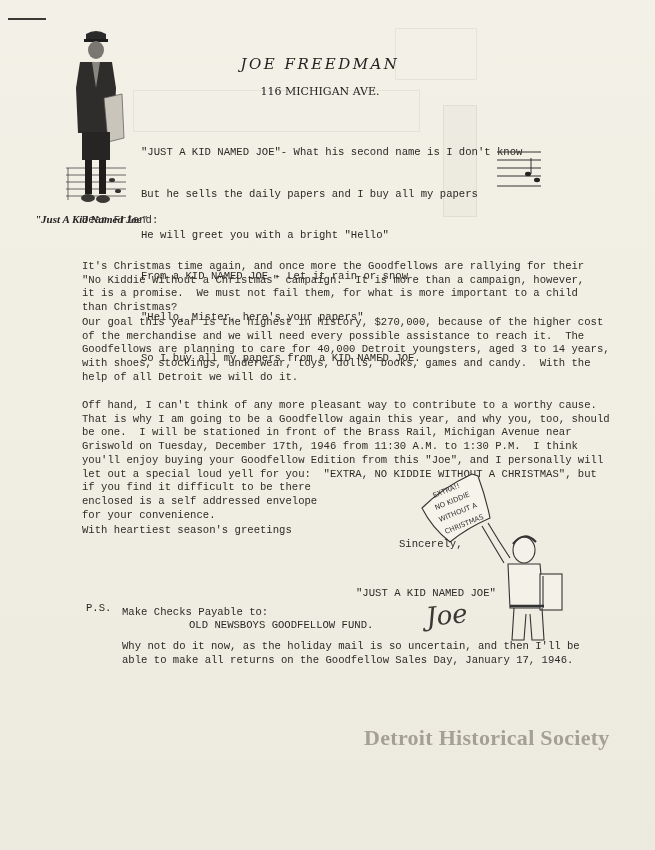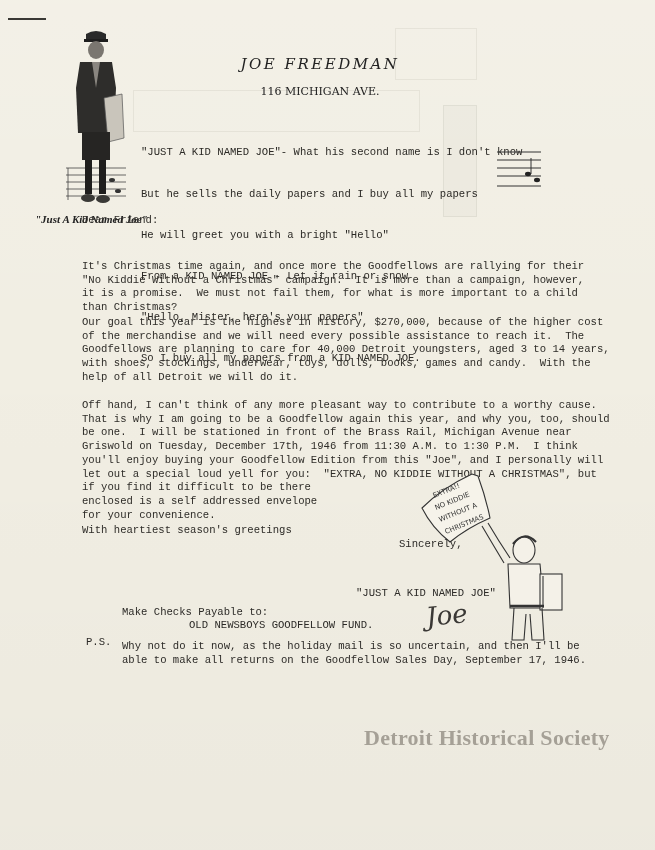--- a/index.html
+++ b/index.html
@@ -48,21 +48,21 @@
     position: absolute; left: 82px; width: 560px;
     font-size: 10.6px; line-height: 13.7px; color: #2e2c28; white-space: pre;
   }
   .salutation { top: 214px; }
   .p1 { top: 260px; }
   .p2 { top: 316px; }
   .p3 { top: 399px; }
   .greetings { top: 524px; }
   .sincerely { position: absolute; left: 399px; top: 538px; font-size: 10.6px; }
   .signed-as { position: absolute; left: 356px; top: 587px; font-size: 10.6px; }
-  .ps-label { position: absolute; left: 86px; top: 636px; font-size: 10.6px; }
+  .ps-label { position: absolute; left: 86px; top: 602px; font-size: 10.6px; }
   .ps-line1 { position: absolute; left: 122px; top: 606px; font-size: 10.6px; }
   .ps-line2 { position: absolute; left: 141px; top: 619px; font-size: 10.6px; padding-left: 48px; }
   .closing { position: absolute; left: 122px; top: 640px; font-size: 10.6px; line-height: 13.7px; white-space: pre; }
   .signature {
     position: absolute; left: 426px; top: 600px;
     font-family: "DejaVu Serif", serif; font-style: italic; font-size: 26px; color: #3a3835;
     transform: rotate(-6deg);
   }
   .cartoon { position: absolute; left: 412px; top: 468px; width: 160px; height: 180px; }
   .watermark {
@@ -194,15 +194,15 @@
 </svg>
 
 <div class="sincerely">Sincerely,</div>
 <div class="signed-as">"JUST A KID NAMED JOE"</div>
 <div class="signature">Joe</div>
 
 <div class="ps-label">P.S.</div>
 <div class="ps-line1">Make Checks Payable to:</div>
 <div class="ps-line2">OLD NEWSBOYS GOODFELLOW FUND.</div>
 <div class="closing">Why not do it now, as the holiday mail is so uncertain, and then I'll be
-able to make all returns on the Goodfellow Sales Day, September 17, 1946.</div>
+able to make all returns on the Goodfellow Sales Day, January 17, 1946.</div>
 
 <div class="watermark">Detroit Historical Society</div>
 
 </body></html>

